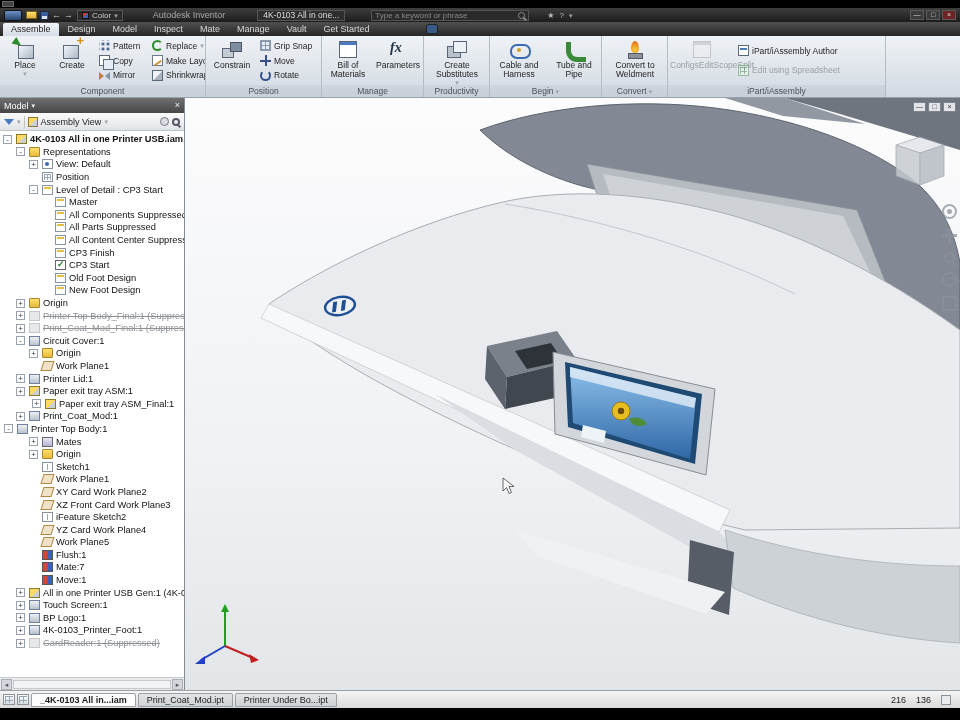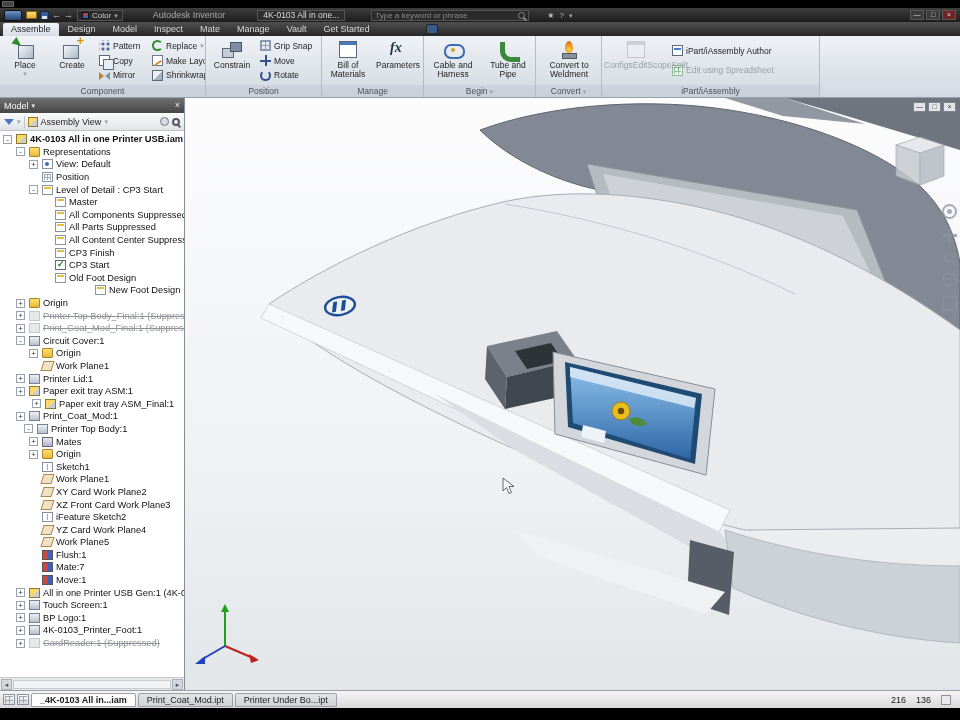--- a/index.html
+++ b/index.html
@@ -332,20 +332,32 @@
         <div class="bigbtn" style="width:50px" data-name="parameters-button">
           <span class="icon24" data-name="parameters-icon"></span>
           <span class="blabel">Parameters</span>
         </div>
       </div>
       <div class="rlabel" data-name="group-label-manage">
           <span>Manage</span>
         </div>
     </div>
 
+    <div class="rgroup" style="width:66px" data-name="ribbon-group-productivity">
+      <div class="rbody">
+        <div class="bigbtn" style="width:62px" data-name="create-substitutes-button">
+          <span class="icon24" data-name="substitutes-icon"></span>
+          <span class="blabel">Create Substitutes</span>
+          <span class="dda" data-name="chevron-down-icon">▾</span>
+        </div>
+      </div>
+      <div class="rlabel" data-name="group-label-productivity">
+          <span>Productivity</span>
+        </div>
+    </div>
 
     <div class="rgroup" style="width:112px" data-name="ribbon-group-begin">
       <div class="rbody">
         <div class="bigbtn" style="width:54px" data-name="cable-and-harness-button">
           <span class="icon24" data-name="cable-harness-icon"></span>
           <span class="blabel">Cable and Harness</span>
         </div>
         <div class="bigbtn" style="width:54px" data-name="tube-and-pipe-button">
           <span class="icon24" data-name="tube-pipe-icon"></span>
           <span class="blabel">Tube and Pipe</span>
@@ -481,21 +493,21 @@
             <span class="ticon" data-name="tree-item-icon" data-icon="check"></span>
             <span class="tlabel" data-name="tree-item-label">CP3 Start</span>
           </div>
 
           <div class="trow" data-name="tree-item" style="padding-left: 42px;">
             <span class="exp" data-name="expand-toggle-icon" data-exp="none"></span>
             <span class="ticon" data-name="tree-item-icon" data-icon="lod-item"></span>
             <span class="tlabel" data-name="tree-item-label">Old Foot Design</span>
           </div>
 
-          <div class="trow" data-name="tree-item" style="padding-left: 42px; margin-left: 40px;">
+          <div class="trow" data-name="tree-item" style="padding-left: 42px;">
             <span class="exp" data-name="expand-toggle-icon" data-exp="none"></span>
             <span class="ticon" data-name="tree-item-icon" data-icon="lod-item"></span>
             <span class="tlabel" data-name="tree-item-label">New Foot Design</span>
           </div>
 
           <div class="trow" data-name="tree-item" style="padding-left: 16px;">
             <span class="exp" data-name="expand-toggle-icon" data-exp="plus"></span>
             <span class="ticon" data-name="tree-item-icon" data-icon="folder"></span>
             <span class="tlabel" data-name="tree-item-label">Origin</span>
           </div>
@@ -547,21 +559,21 @@
             <span class="ticon" data-name="tree-item-icon" data-icon="asm"></span>
             <span class="tlabel" data-name="tree-item-label">Paper exit tray ASM_Final:1</span>
           </div>
 
           <div class="trow" data-name="tree-item" style="padding-left: 16px;">
             <span class="exp" data-name="expand-toggle-icon" data-exp="plus"></span>
             <span class="ticon" data-name="tree-item-icon" data-icon="part"></span>
             <span class="tlabel" data-name="tree-item-label">Print_Coat_Mod:1</span>
           </div>
 
-          <div class="trow" data-name="tree-item" style="padding-left: 24px;">
+          <div class="trow" data-name="tree-item" style="padding-left: 4px;">
             <span class="exp" data-name="expand-toggle-icon" data-exp="minus"></span>
             <span class="ticon" data-name="tree-item-icon" data-icon="part"></span>
             <span class="tlabel" data-name="tree-item-label">Printer Top Body:1</span>
           </div>
 
           <div class="trow" data-name="tree-item" style="padding-left: 29px;">
             <span class="exp" data-name="expand-toggle-icon" data-exp="plus"></span>
             <span class="ticon" data-name="tree-item-icon" data-icon="mates"></span>
             <span class="tlabel" data-name="tree-item-label">Mates</span>
           </div>

